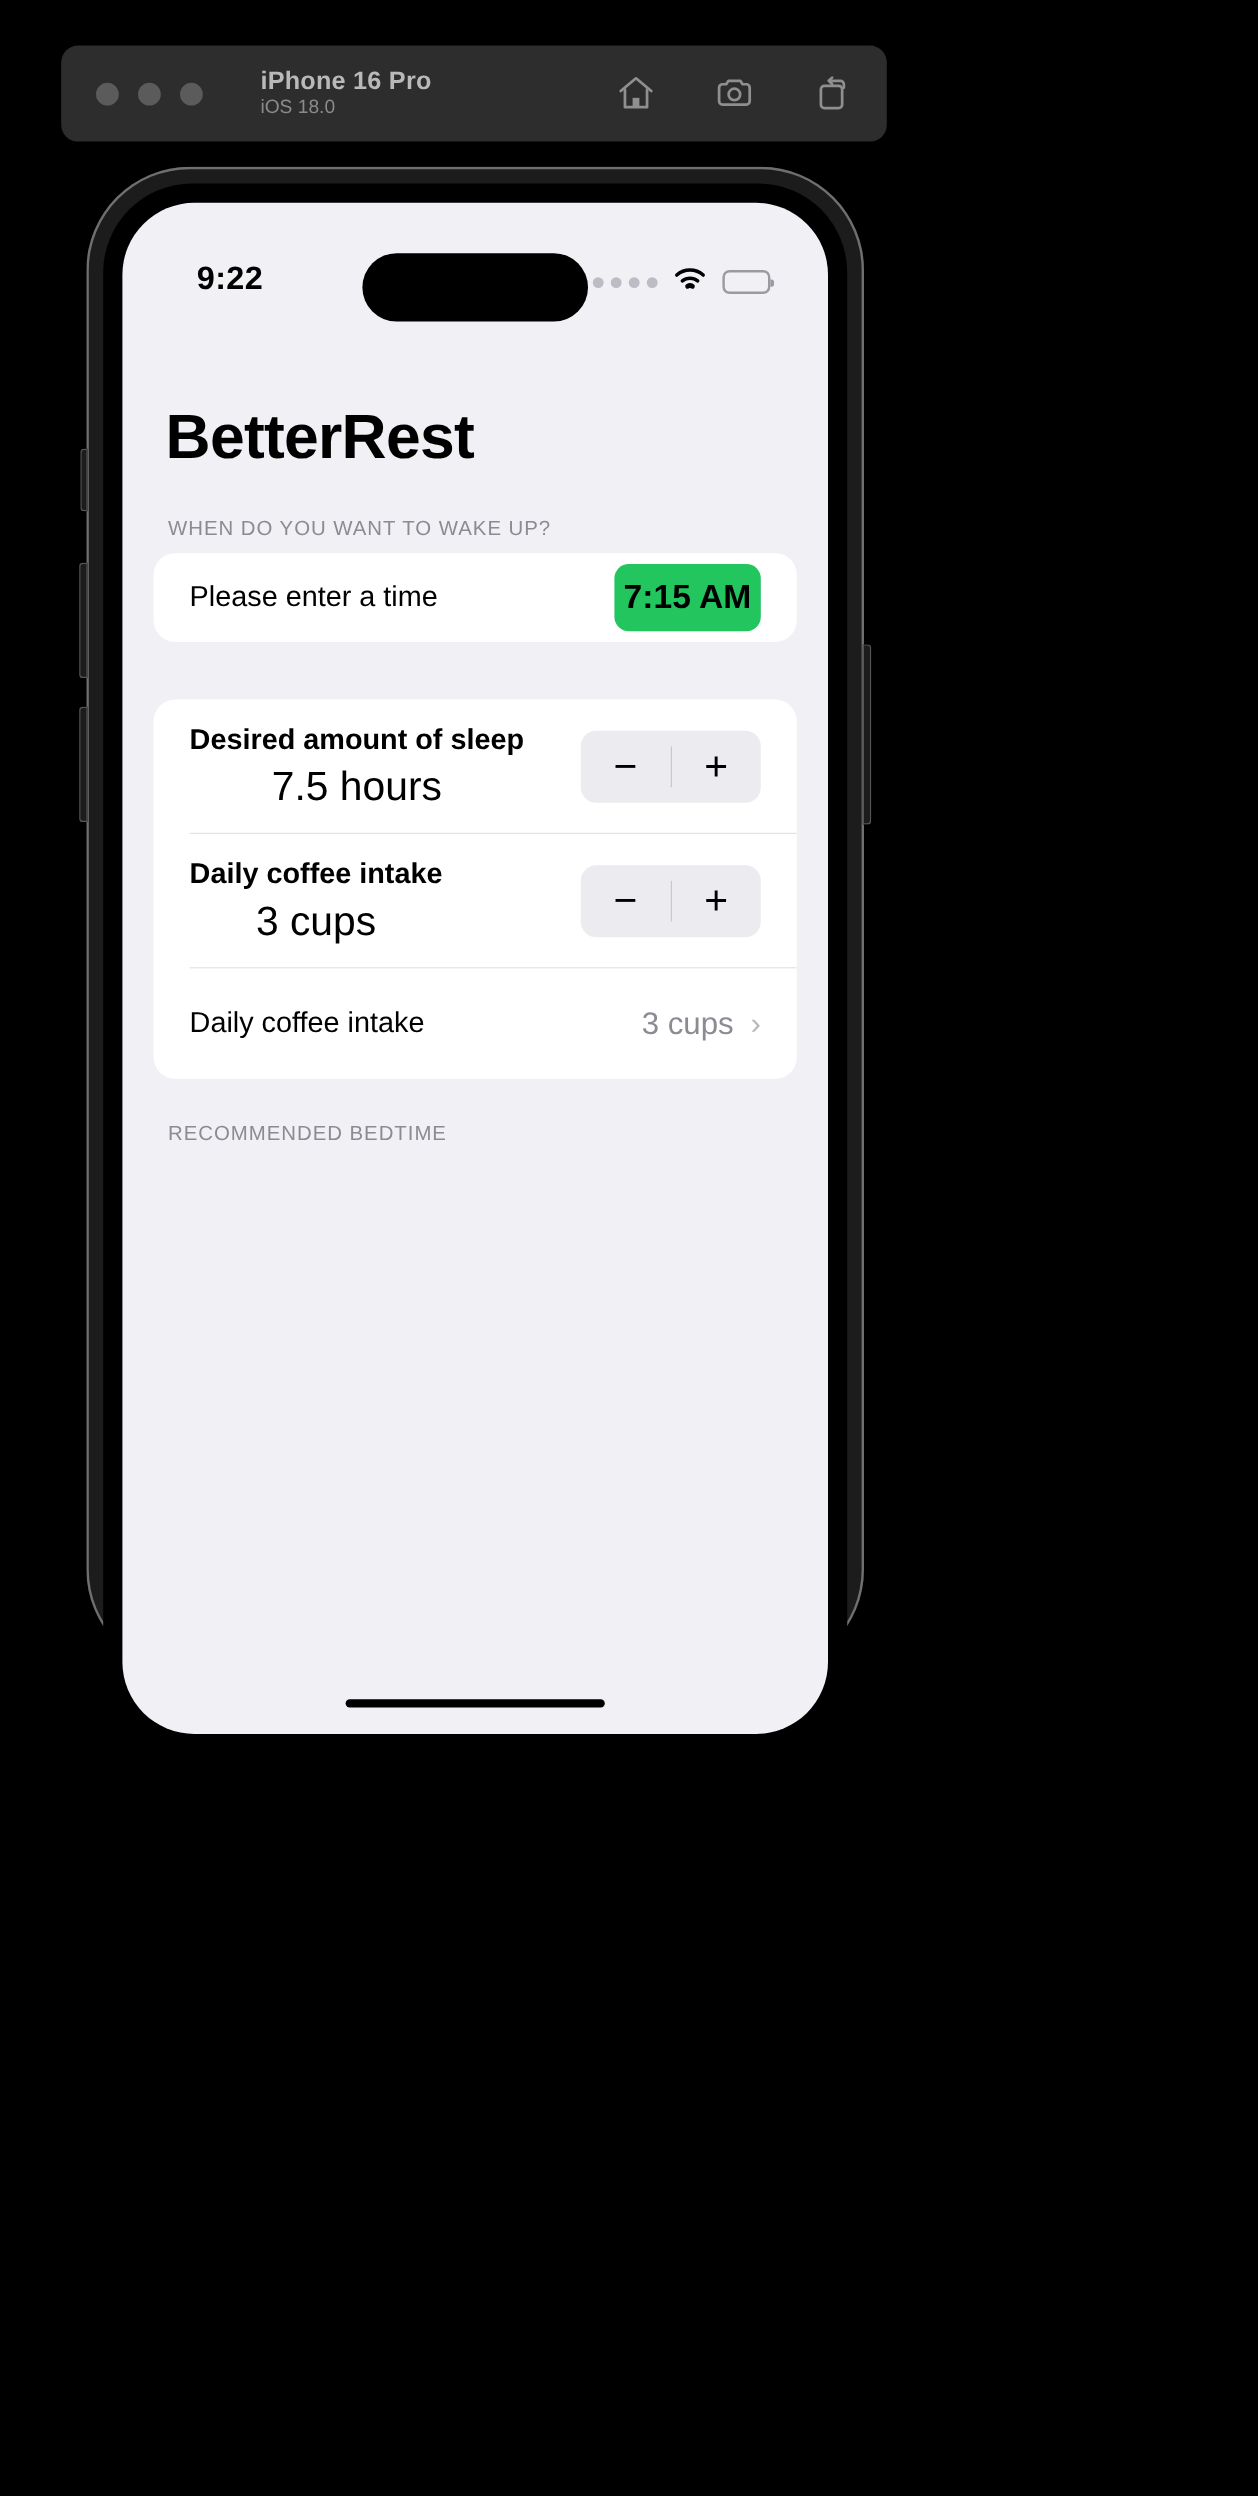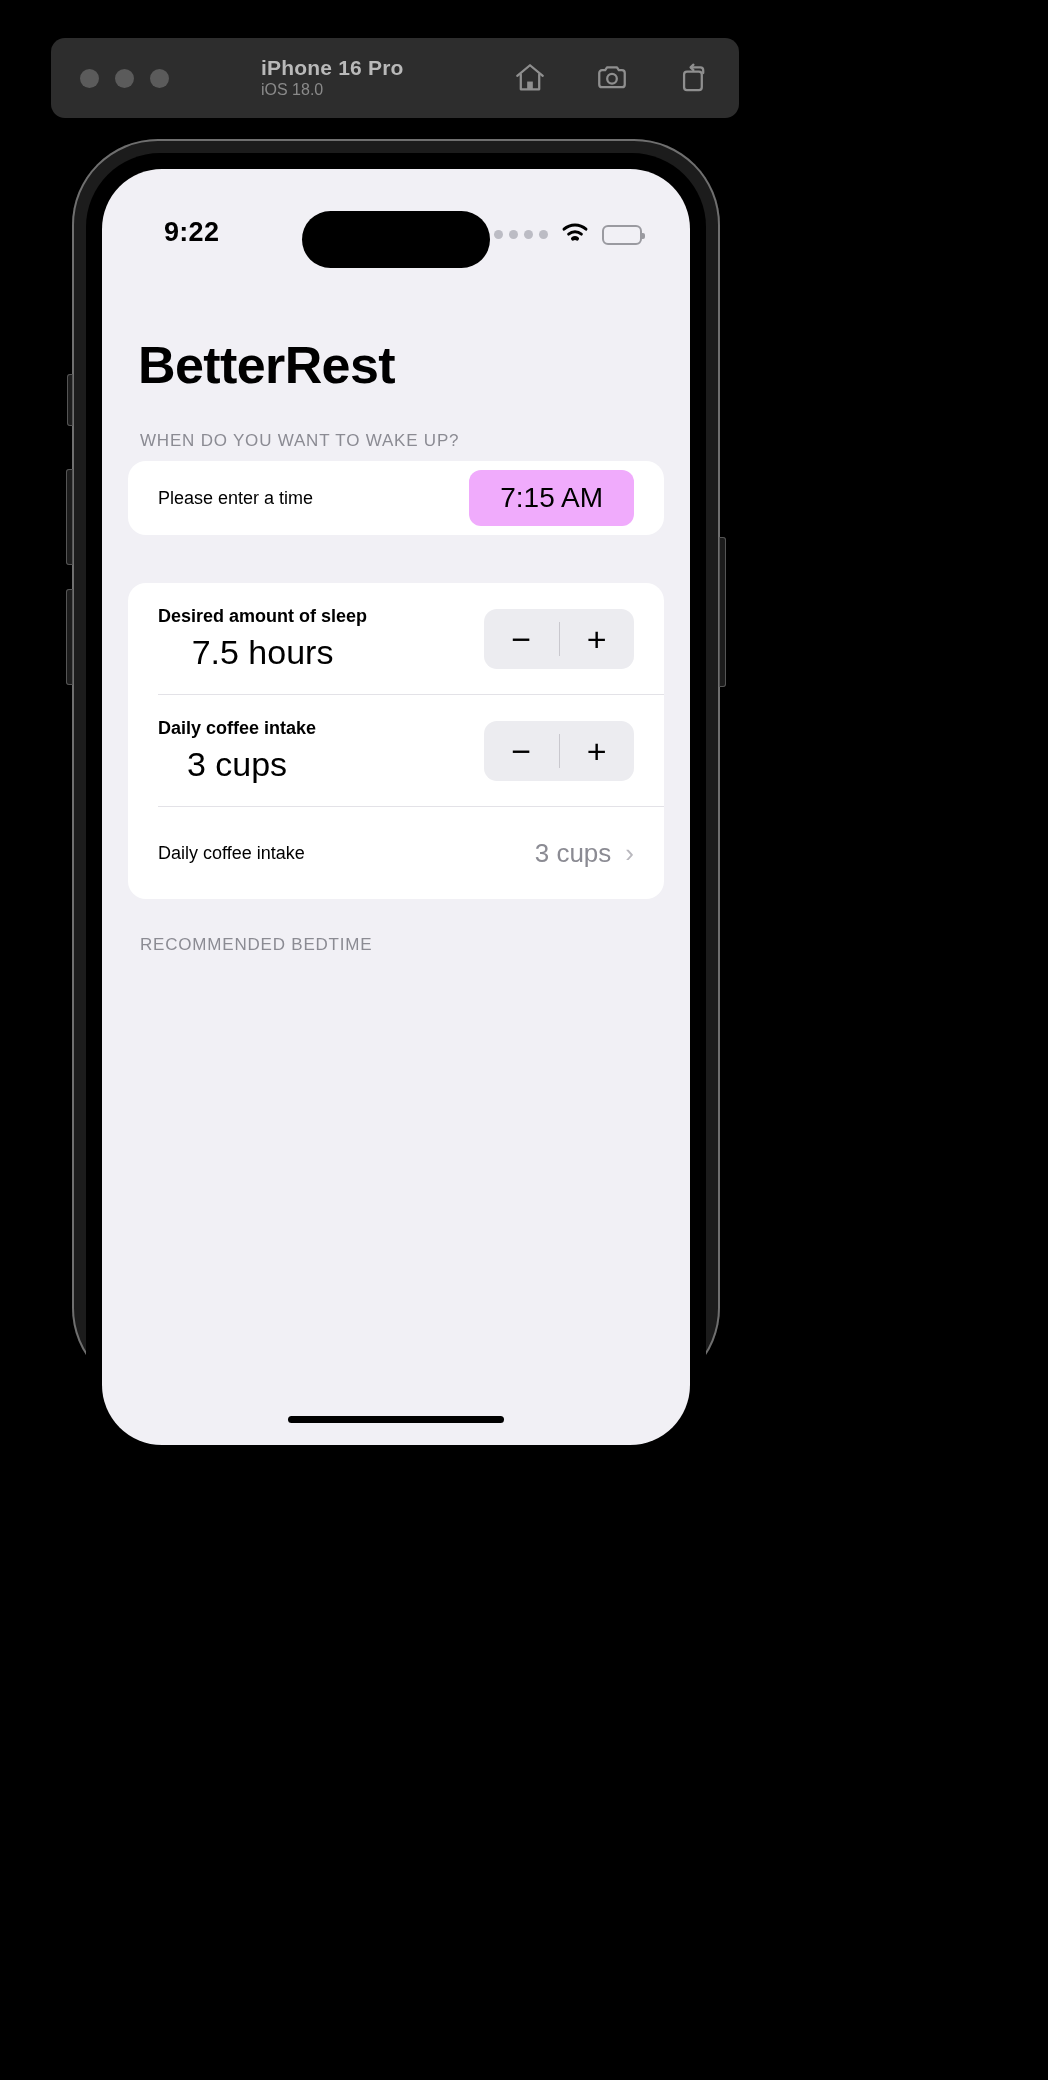--- a/index.html
+++ b/index.html
@@ -10,21 +10,21 @@
     overflow: hidden;
   }
   .page { position: relative; width: 1048px; height: 2080px; background: #000; }
 
   
   .sim-toolbar {
     position: absolute; left: 51px; top: 38px;
     width: 688px; height: 80px;
     background: #2d2d2d;
     border-radius: 14px;
-    display: flex; align-items: center; gap: 44px;
+    display: flex; align-items: center;
   }
   .traffic { display: flex; gap: 16px; margin-left: 29px; }
   .dot { width: 19px; height: 19px; border-radius: 50%; background: #5b5b5b; }
   .sim-titles { margin-left: 48px; display: flex; flex-direction: column; justify-content: center; }
   .sim-title { font-size: 21px; font-weight: bold; color: #b9b9b9; letter-spacing: .2px; line-height: 1.15; }
   .sim-sub { font-size: 16px; color: #8a8a8a; line-height: 1.3; }
   .sim-icons { margin-left: auto; margin-right: 28px; display: flex; align-items: center; gap: 48px; }
   .sim-icon { width: 34px; height: 34px; display: block; }
   .sim-icon svg { display: block; }
 
@@ -106,28 +106,28 @@
   .row {
     display: flex; align-items: center;
     padding: 0 30px; min-height: 74px; position: relative;
   }
   .row.tall { min-height: 112px; text-align: center; }
   .row-sep::after {
     content: ""; position: absolute; left: 30px; right: 0; bottom: 0;
     height: 1px; background: #e3e2e7;
   }
   .row-texts { display: flex; flex-direction: column; gap: 6px; }
-  .row-title { font-size: 18px; color: #000; }
+  .row-title { font-size: 24px; color: #000; }
   .row-title.bold { font-weight: bold; }
   .row-sub { font-size: 34px; color: #000; }
   .spacer { flex: 1; }
 
   .time-pill {
-    background: #f0abfc; border-radius: 12px;
-    padding: 12px 31px; font-size: 28px; color: #000;
+    background: #22c55e; border-radius: 12px;
+    padding: 12px 8px; font-size: 28px; color: #000; font-weight: bold;
   }
   .stepper {
     background: #ececf0; border-radius: 13px;
     width: 150px; height: 60px;
     display: flex; align-items: center;
   }
   .stepper .sbtn {
     flex: 1; display: flex; align-items: center; justify-content: center;
     height: 100%; font-size: 34px; color: #000; line-height: 1;
   }

